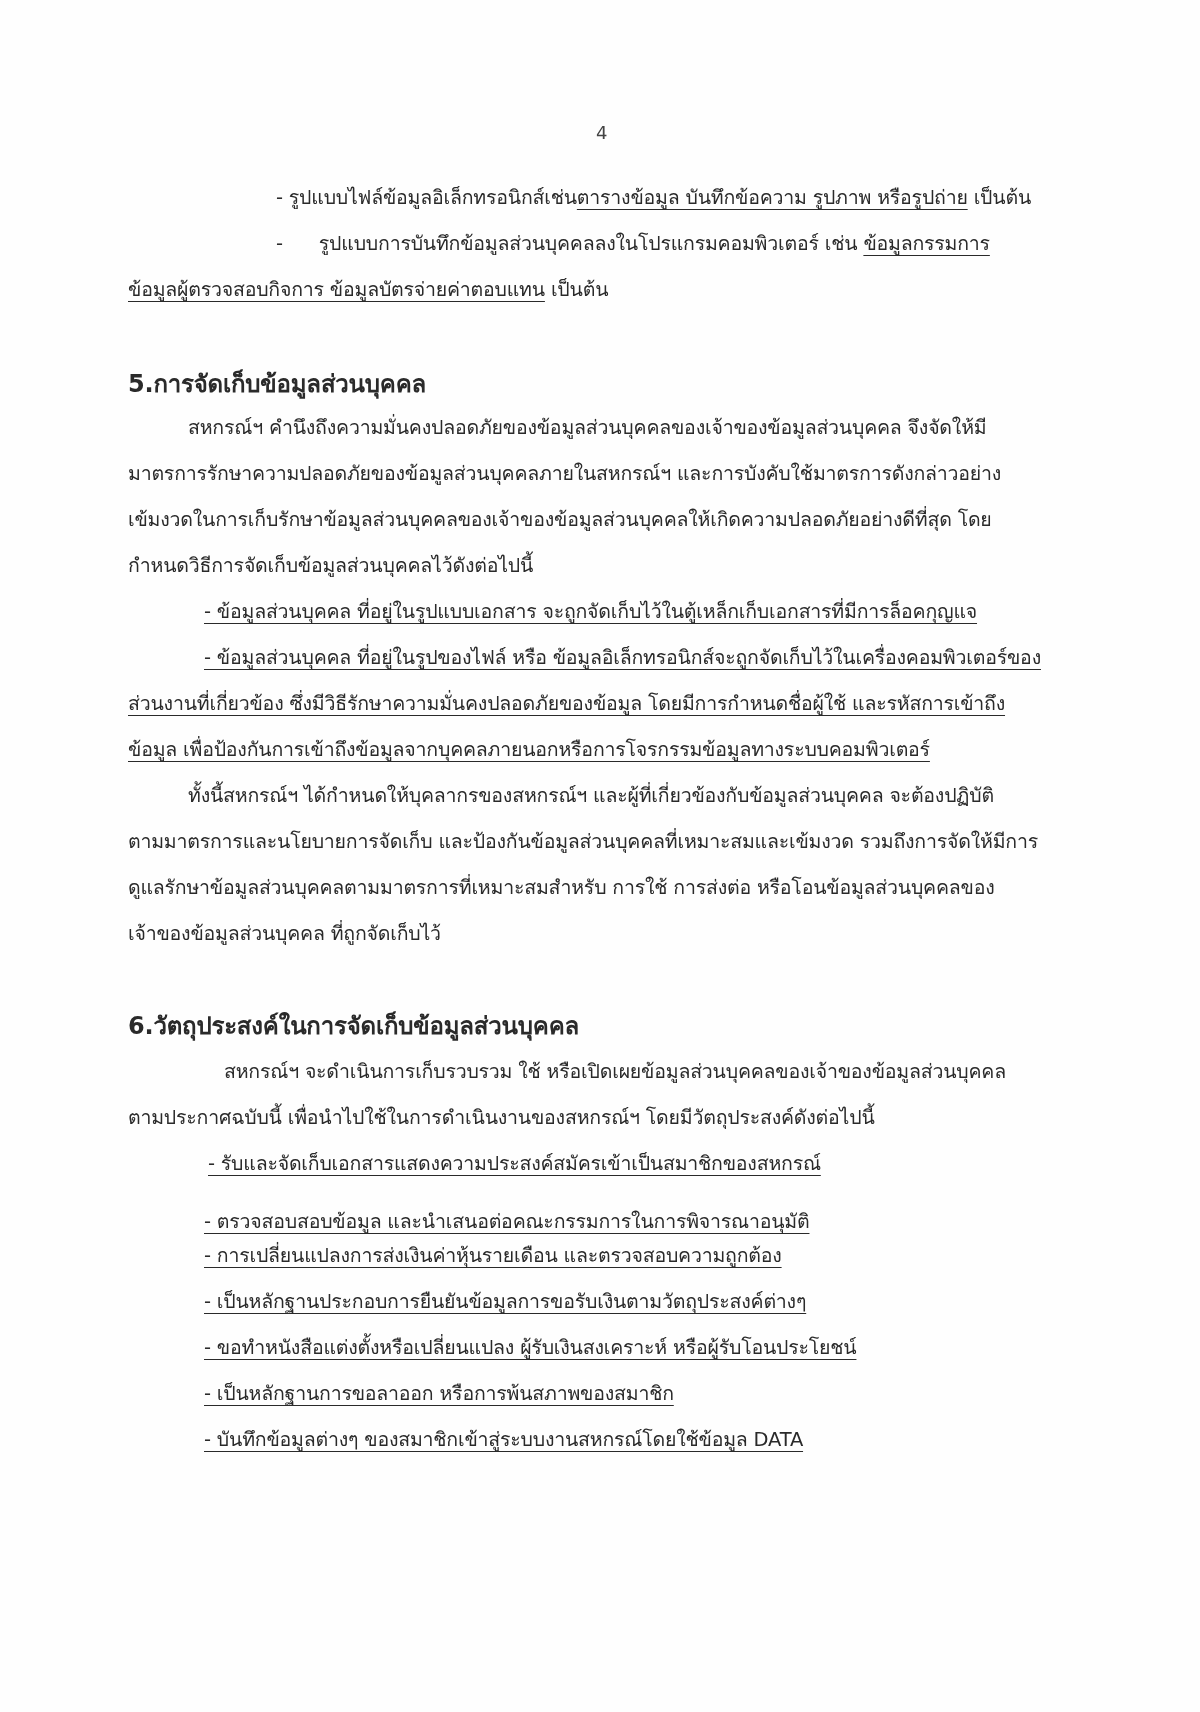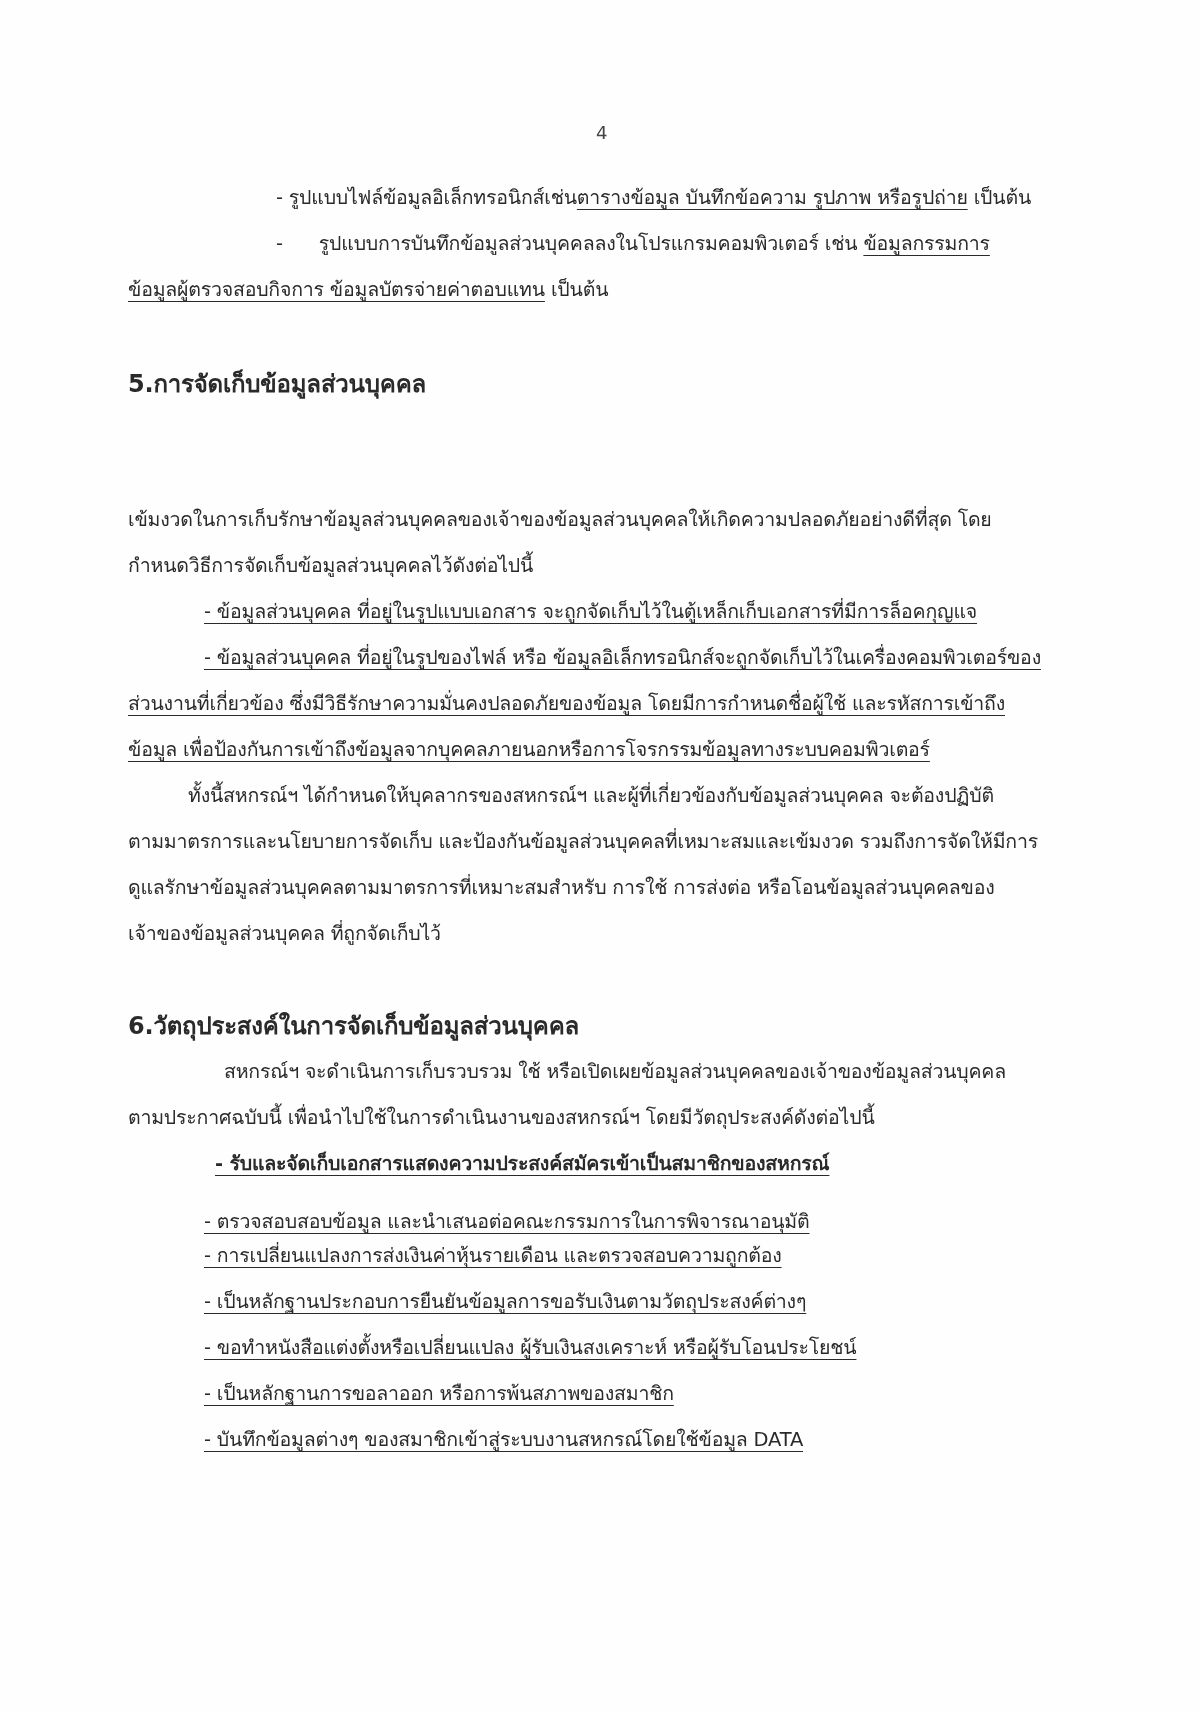--- a/index.html
+++ b/index.html
@@ -35,39 +35,41 @@
   </div>
   <div class="ln" style="left:276px; top:230px;">
     <span>-</span><span style="display:inline-block; width:36px;"></span><span>รูปแบบการบันทึกข้อมูลส่วนบุคคลลงในโปรแกรมคอมพิวเตอร์ เช่น </span><span class="u">ข้อมูลกรรมการ</span>
   </div>
   <div class="ln" style="left:128px; top:276px;text-align:center;">
     <span class="u">ข้อมูลผู้ตรวจสอบกิจการ ข้อมูลบัตรจ่ายค่าตอบแทน</span><span> เป็นต้น</span>
   </div>
 
   <div class="ln h" style="left:128px; top:370px;">5.การจัดเก็บข้อมูลส่วนบุคคล</div>
 
+  <div class="ln" style="left:188px; top:414px;">สหกรณ์ฯ คำนึงถึงความมั่นคงปลอดภัยของข้อมูลส่วนบุคคลของเจ้าของข้อมูลส่วนบุคคล จึงจัดให้มี</div>
+  <div class="ln" style="left:128px; top:460px;">มาตรการรักษาความปลอดภัยของข้อมูลส่วนบุคคลภายในสหกรณ์ฯ และการบังคับใช้มาตรการดังกล่าวอย่าง</div>
   <div class="ln" style="left:128px; top:506px;">เข้มงวดในการเก็บรักษาข้อมูลส่วนบุคคลของเจ้าของข้อมูลส่วนบุคคลให้เกิดความปลอดภัยอย่างดีที่สุด โดย</div>
   <div class="ln" style="left:128px; top:552px;">กำหนดวิธีการจัดเก็บข้อมูลส่วนบุคคลไว้ดังต่อไปนี้</div>
 
   <div class="ln u" style="left:204px; top:598px;text-align:center;">- ข้อมูลส่วนบุคคล ที่อยู่ในรูปแบบเอกสาร จะถูกจัดเก็บไว้ในตู้เหล็กเก็บเอกสารที่มีการล็อคกุญแจ</div>
   <div class="ln u" style="left:204px; top:644px;">- ข้อมูลส่วนบุคคล ที่อยู่ในรูปของไฟล์ หรือ ข้อมูลอิเล็กทรอนิกส์จะถูกจัดเก็บไว้ในเครื่องคอมพิวเตอร์ของ</div>
   <div class="ln u" style="left:128px; top:690px;">ส่วนงานที่เกี่ยวข้อง ซึ่งมีวิธีรักษาความมั่นคงปลอดภัยของข้อมูล โดยมีการกำหนดชื่อผู้ใช้ และรหัสการเข้าถึง</div>
   <div class="ln u" style="left:128px; top:736px;">ข้อมูล เพื่อป้องกันการเข้าถึงข้อมูลจากบุคคลภายนอกหรือการโจรกรรมข้อมูลทางระบบคอมพิวเตอร์</div>
 
   <div class="ln" style="left:128px; top:828px;">ตามมาตรการและนโยบายการจัดเก็บ และป้องกันข้อมูลส่วนบุคคลที่เหมาะสมและเข้มงวด รวมถึงการจัดให้มีการ</div>
   <div class="ln" style="left:188px; top:782px;">ทั้งนี้สหกรณ์ฯ ได้กำหนดให้บุคลากรของสหกรณ์ฯ และผู้ที่เกี่ยวข้องกับข้อมูลส่วนบุคคล จะต้องปฏิบัติ</div>
   <div class="ln" style="left:128px; top:874px;text-align:right;">ดูแลรักษาข้อมูลส่วนบุคคลตามมาตรการที่เหมาะสมสำหรับ การใช้ การส่งต่อ หรือโอนข้อมูลส่วนบุคคลของ</div>
   <div class="ln" style="left:128px; top:920px;">เจ้าของข้อมูลส่วนบุคคล ที่ถูกจัดเก็บไว้</div>
 
   <div class="ln h" style="left:128px; top:1012px;">6.วัตถุประสงค์ในการจัดเก็บข้อมูลส่วนบุคคล</div>
 
   <div class="ln" style="left:188px; top:1058px;margin-left:36px;">สหกรณ์ฯ จะดำเนินการเก็บรวบรวม ใช้ หรือเปิดเผยข้อมูลส่วนบุคคลของเจ้าของข้อมูลส่วนบุคคล</div>
   <div class="ln" style="left:128px; top:1104px;">ตามประกาศฉบับนี้ เพื่อนำไปใช้ในการดำเนินงานของสหกรณ์ฯ โดยมีวัตถุประสงค์ดังต่อไปนี้</div>
 
-  <div class="ln u" style="left:215px; top:1150px;font-weight:bold;">- รับและจัดเก็บเอกสารแสดงความประสงค์สมัครเข้าเป็นสมาชิกของสหกรณ์</div>
+  <div class="ln u" style="left:208px; top:1150px;">- รับและจัดเก็บเอกสารแสดงความประสงค์สมัครเข้าเป็นสมาชิกของสหกรณ์</div>
   <div class="ln u" style="left:204px; top:1208px;">- ตรวจสอบสอบข้อมูล และนำเสนอต่อคณะกรรมการในการพิจารณาอนุมัติ</div>
   <div class="ln u" style="left:204px; top:1242px;">- การเปลี่ยนแปลงการส่งเงินค่าหุ้นรายเดือน และตรวจสอบความถูกต้อง</div>
   <div class="ln u" style="left:204px; top:1288px;">- เป็นหลักฐานประกอบการยืนยันข้อมูลการขอรับเงินตามวัตถุประสงค์ต่างๆ</div>
   <div class="ln u" style="left:204px; top:1334px;">- ขอทำหนังสือแต่งตั้งหรือเปลี่ยนแปลง ผู้รับเงินสงเคราะห์ หรือผู้รับโอนประโยชน์</div>
   <div class="ln u" style="left:204px; top:1380px;">- เป็นหลักฐานการขอลาออก หรือการพ้นสภาพของสมาชิก</div>
   <div class="ln u" style="left:204px; top:1426px;">- บันทึกข้อมูลต่างๆ ของสมาชิกเข้าสู่ระบบงานสหกรณ์โดยใช้ข้อมูล DATA</div>
 
 </div>
 
 </body></html>

